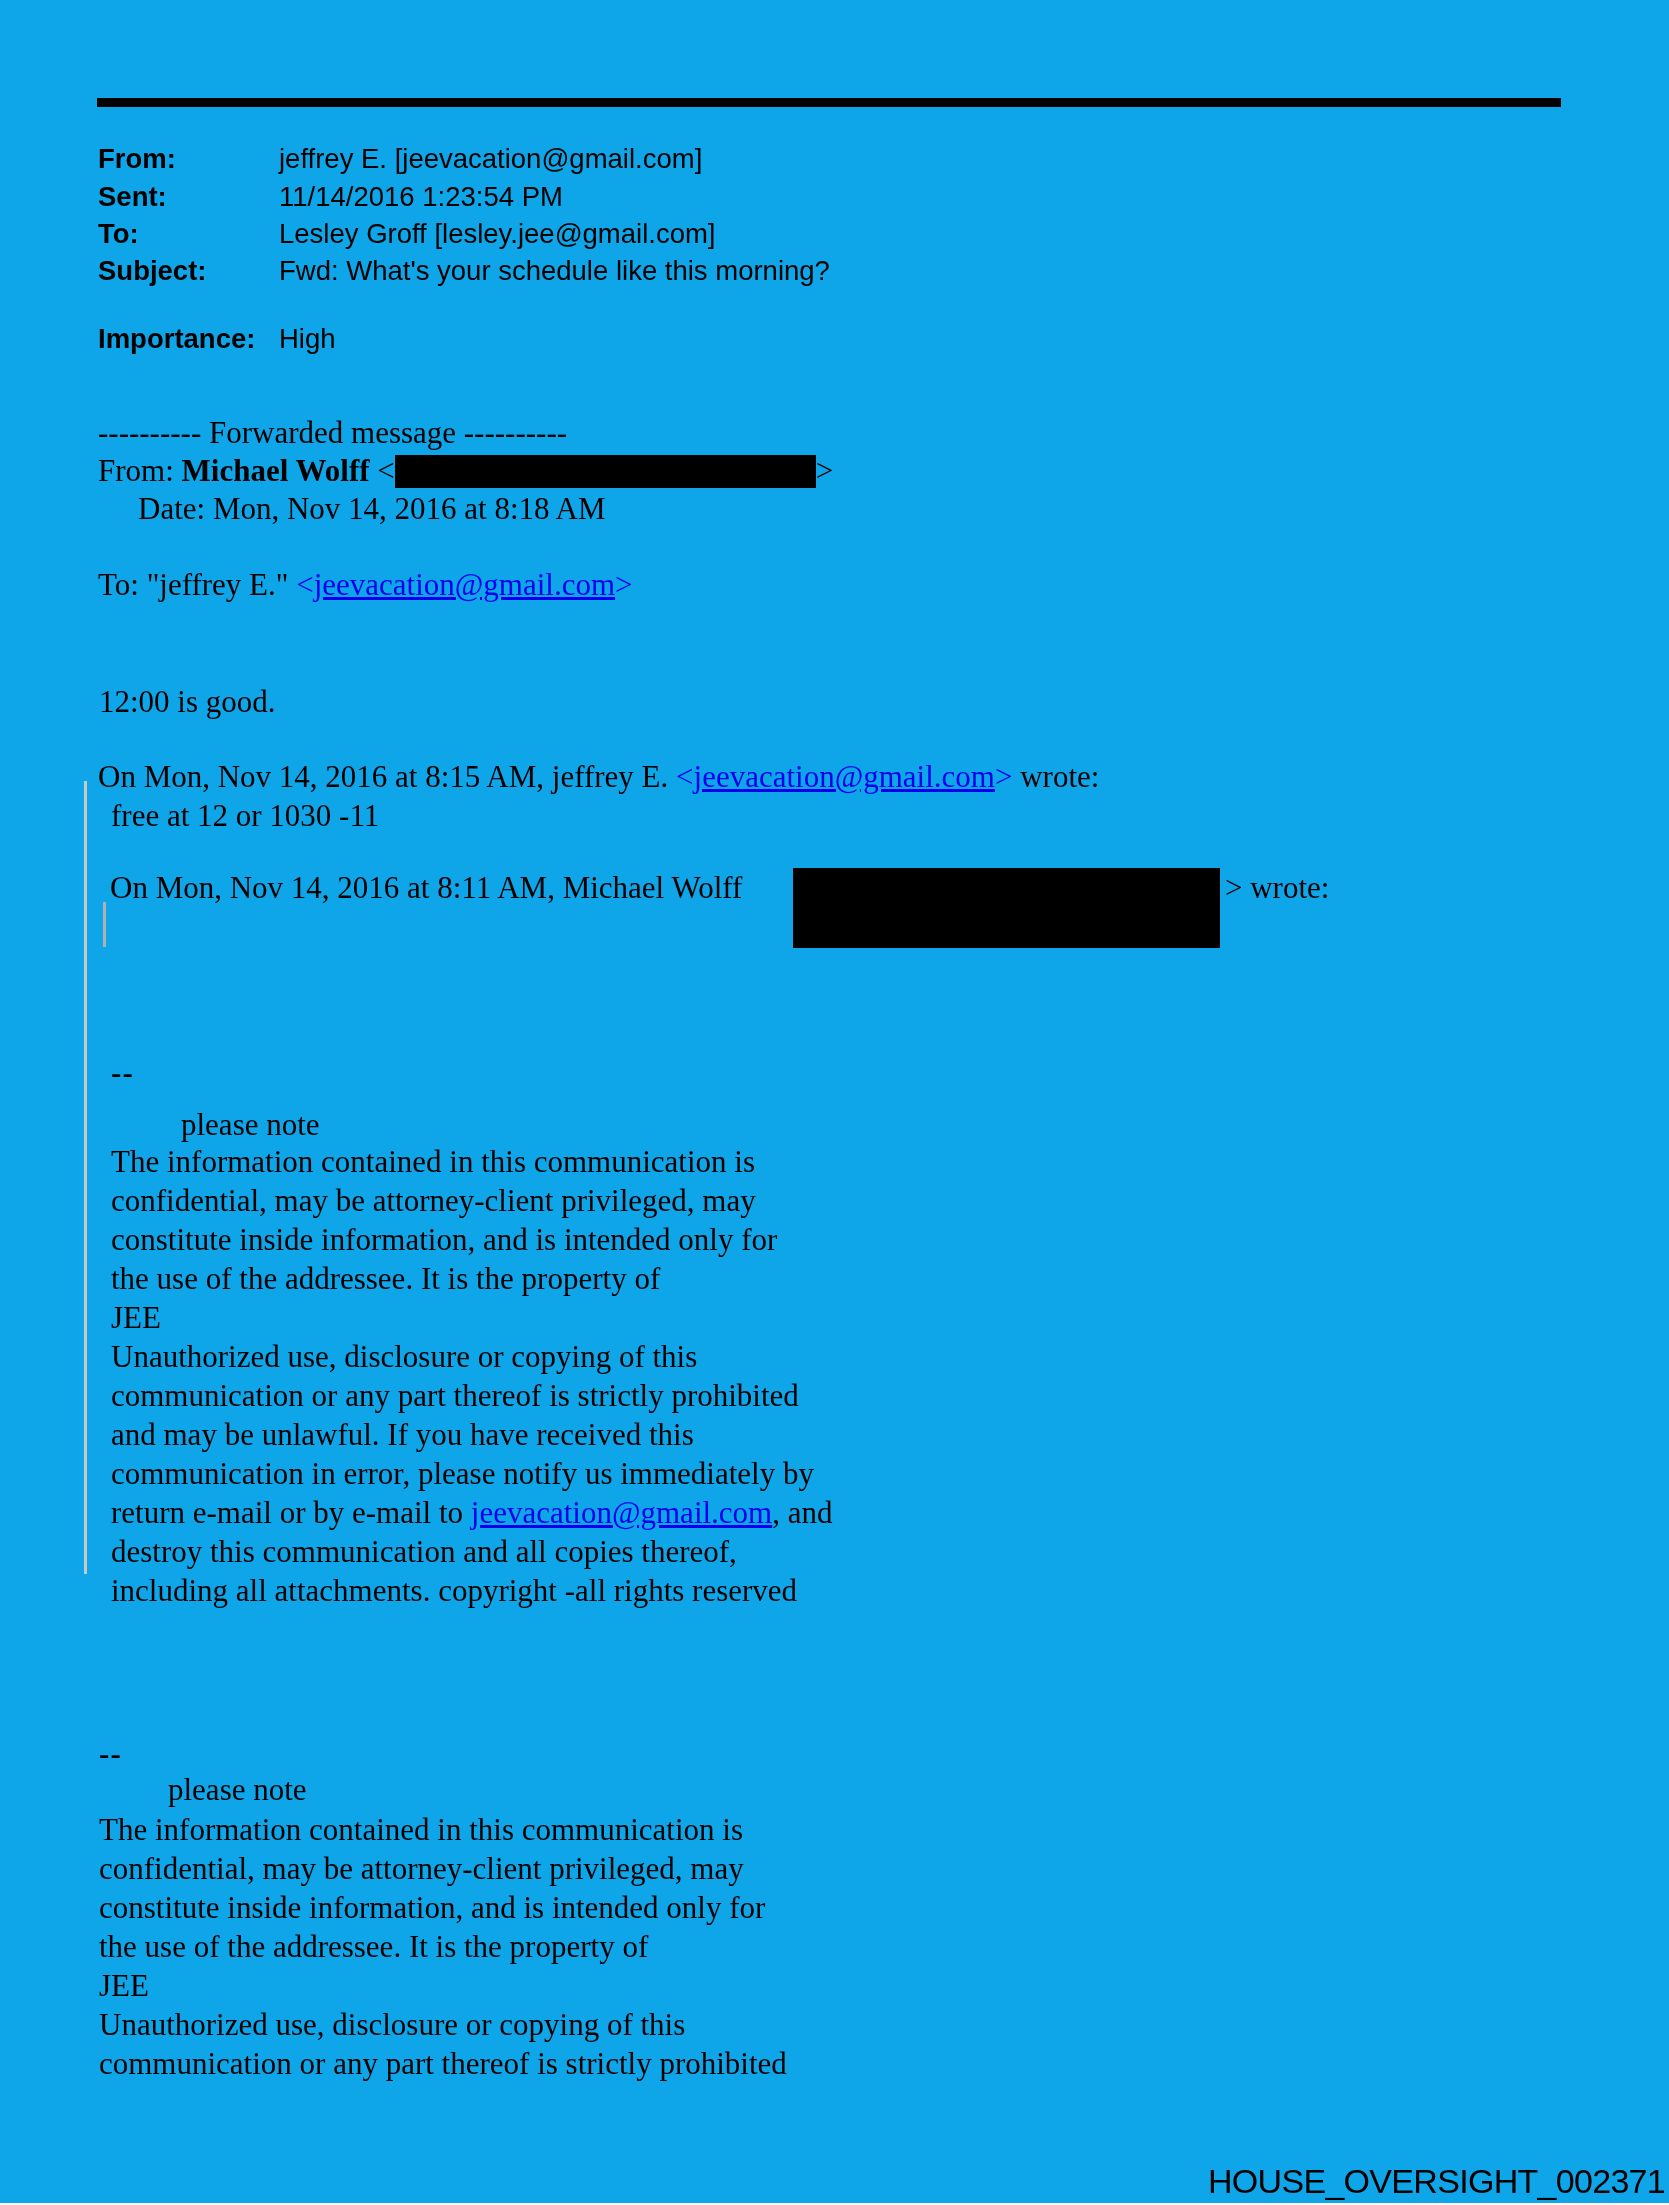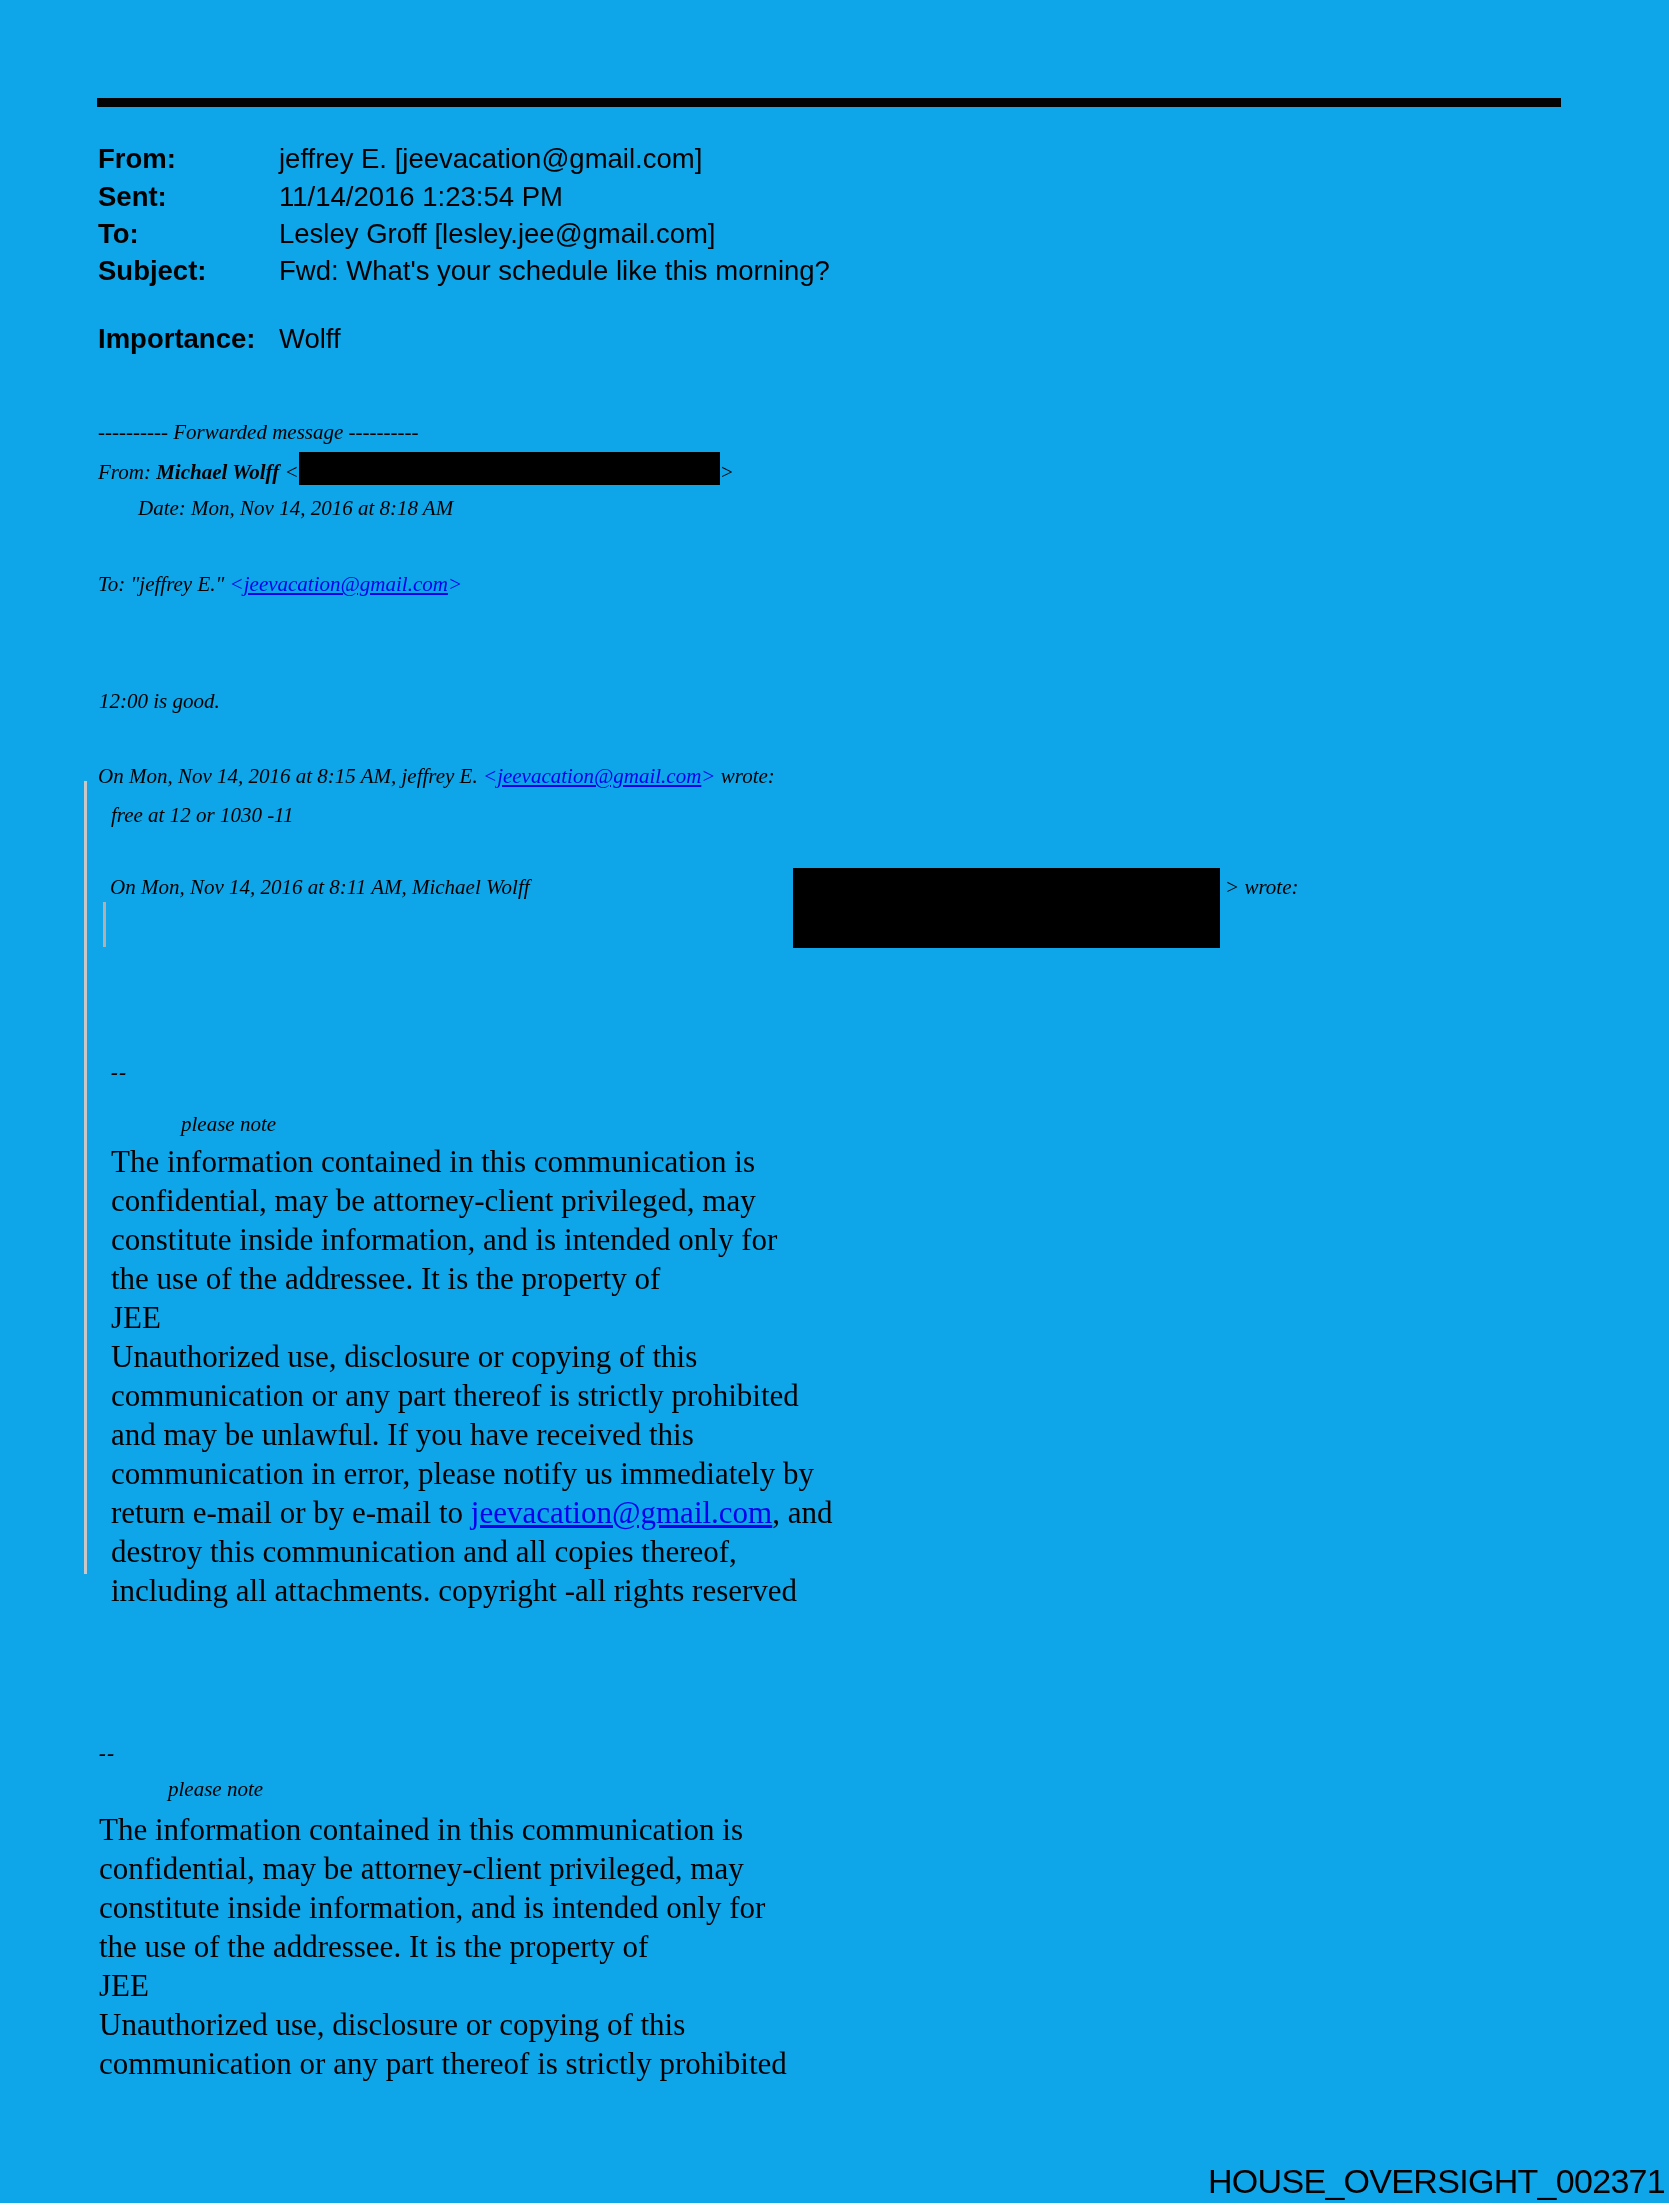--- a/index.html
+++ b/index.html
@@ -17,21 +17,21 @@
 
   
   .top-rule { position: absolute; left: 97px; top: 98px; width: 1464px; height: 9.2px; background: #030303; }
 
   
   .hdr-row { font-family: "Liberation Sans", sans-serif; font-size: 27.5px; line-height: 31px; }
   .hdr-label { display: inline-block; width: 181px; font-weight: bold; }
   .hdr-value { font-weight: normal; }
 
   
-  .serif { font-size: 21px; line-height: 37px; font-style: italic; }
+  .serif { font-size: 31px; line-height: 37px; }
   .b { font-weight: bold; }
   a.mail, .link {
     color: #0000EE;
     text-decoration: underline;
     cursor: pointer;
   }
   .bracket-blue { color: #0000EE; text-decoration: none; }
 
   .redaction1 {
     display: inline-block;
@@ -85,21 +85,21 @@
   <div class="abs hdr-row" style="left:98px; top:181px;">
     <span class="hdr-label">Sent:</span><span class="hdr-value">11/14/2016 1:23:54 PM</span>
   </div>
   <div class="abs hdr-row" style="left:98px; top:218px;">
     <span class="hdr-label">To:</span><span class="hdr-value">Lesley Groff [lesley.jee@gmail.com]</span>
   </div>
   <div class="abs hdr-row" style="left:98px; top:255px;">
     <span class="hdr-label">Subject:</span><span class="hdr-value">Fwd: What's your schedule like this morning?</span>
   </div>
   <div class="abs hdr-row" style="left:98px; top:323px;">
-    <span class="hdr-label">Importance:</span><span class="hdr-value">Wolff</span>
+    <span class="hdr-label">Importance:</span><span class="hdr-value">High</span>
   </div>
 
   <div class="abs serif" style="left:98px; top:414px;">---------- Forwarded message ----------</div>
 
   <div class="abs serif" style="left:98px; top:452px;">
     <span>From: </span><span class="b">Michael Wolff</span><span> &lt;</span><span class="redaction1"></span><span>&gt;</span>
   </div>
 
   <div class="abs serif" style="left:98px; top:490px;margin-left:40px;">Date: Mon, Nov 14, 2016 at 8:18 AM</div>
 

